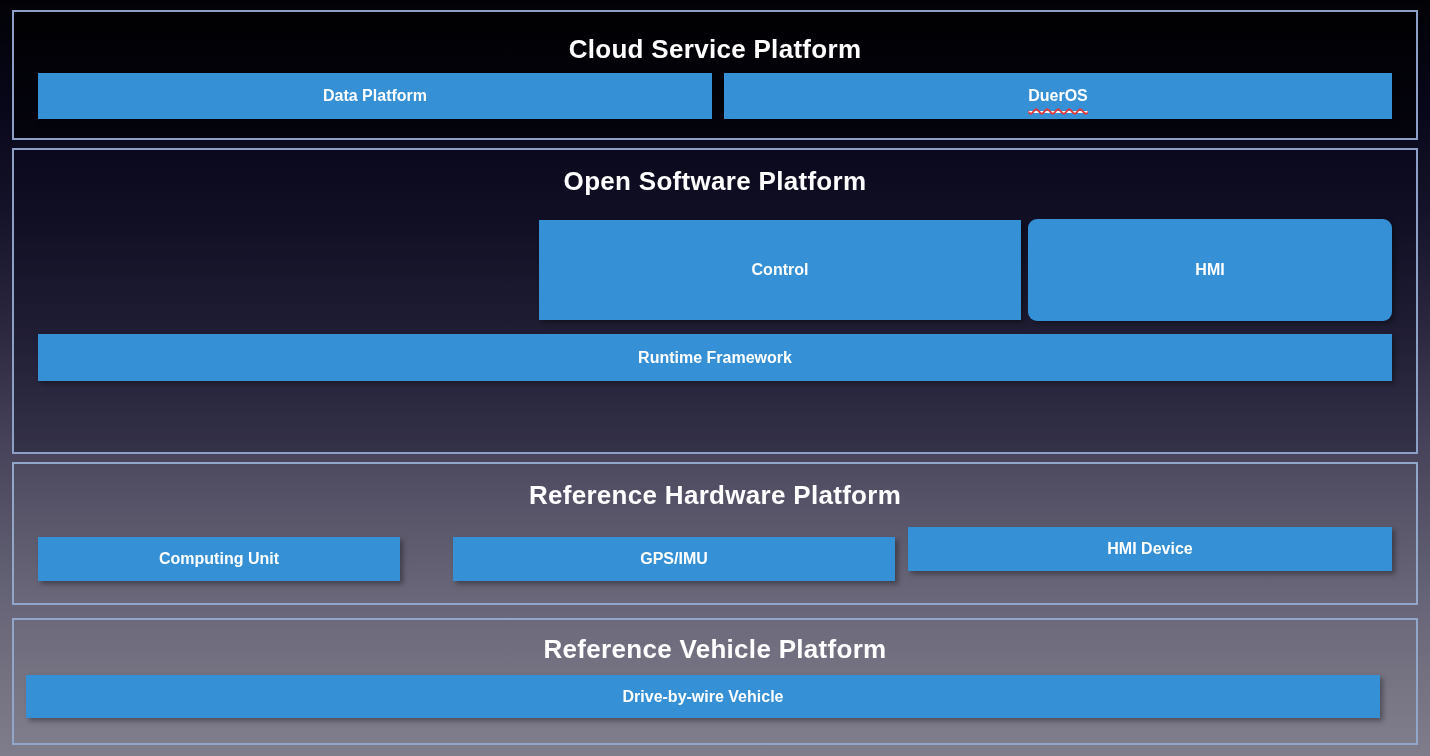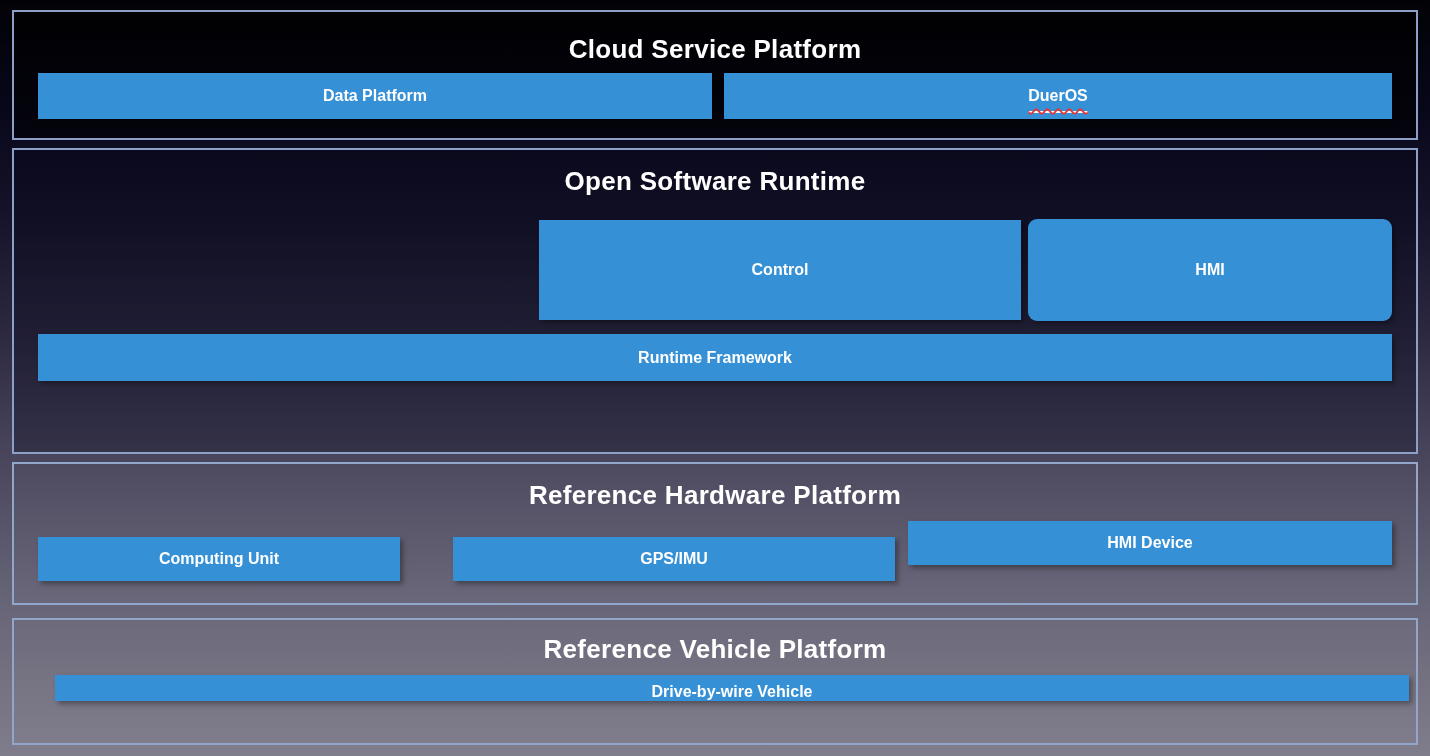--- a/index.html
+++ b/index.html
@@ -71,43 +71,43 @@
   .b-localization { left: 24px;   top: 69px;  width: 494px;  height: 100px; }
   .b-control      { left: 525px;  top: 70px;  width: 482px;  height: 100px; }
   .b-hmi          { left: 1014px; top: 69px;  width: 364px;  height: 102px; border-radius: 9px; }
   .b-runtime      { left: 24px;   top: 184px; width: 1354px; height: 47px; }
   .b-rtos         { left: 24px;   top: 241px; width: 1354px; height: 45px; }
   
   .s3 { left: 12px; top: 462px; width: 1406px; height: 143px; background: rgba(255,255,255,0.02); border-color: #92a6ca; }
   .s3 .section-title { top: 16px; }
   .b-computing-unit { left: 24px;  top: 73px; width: 362px; height: 44px; }
   .b-gps-imu        { left: 439px; top: 73px; width: 442px; height: 44px; }
-  .b-hmi-device     { left: 894px; top: 57px; width: 484px; height: 44px; }
+  .b-hmi-device     { left: 894px; top: 63px; width: 484px; height: 44px; }
   
   .s4 { left: 12px; top: 618px; width: 1406px; height: 127px; background: rgba(255,255,255,0.02); border-color: #92a6ca; }
   .s4 .section-title { top: 14px; }
-  .b-drive-by-wire { left: 41px; top: 55px; width: 1354px; height: 26px; align-items: flex-end; }
+  .b-drive-by-wire { left: 12px; top: 55px; width: 1354px; height: 43px; }
 </style>
 </head>
 <body>
 
 <div class="stage">
 
   <div class="section s1">
     <div class="section-title">Cloud Service Platform</div>
     <div class="bluebox b-data-platform">
       <span>Data Platform</span>
     </div>
     <div class="bluebox b-dueros">
       <span class="squiggle"><span class="link-underline">DuerOS</span></span>
     </div>
   </div>
 
   <div class="section s2">
-    <div class="section-title">Open Software Runtime</div>
+    <div class="section-title">Open Software Platform</div>
     <div class="bluebox b-control">
       <span>Control</span>
     </div>
     <div class="bluebox b-hmi">
       <span>HMI</span>
     </div>
     <div class="bluebox b-runtime">
       <span>Runtime Framework</span>
     </div>
   </div>

